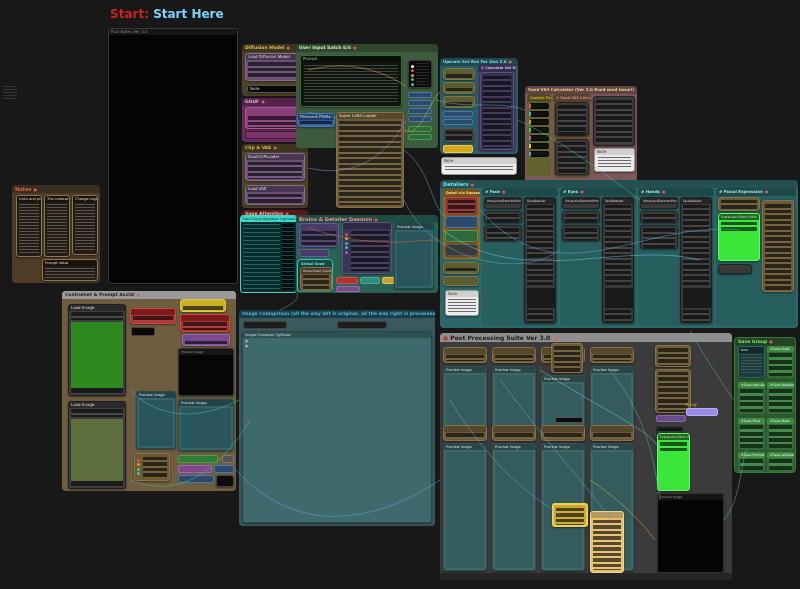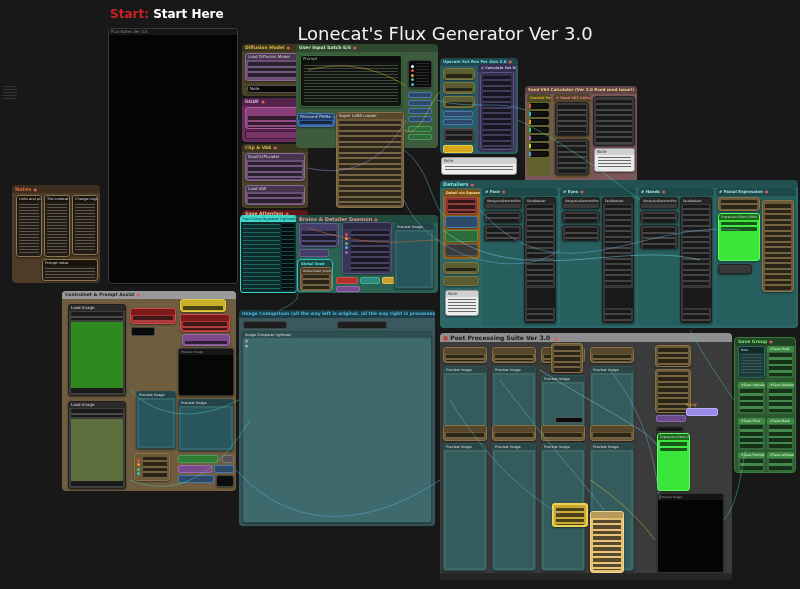--- a/index.html
+++ b/index.html
@@ -25,23 +25,22 @@
   #links{position:absolute;left:0;top:0;pointer-events:none;opacity:.6}
   .tinytxt{font-size:3.5px;color:#9ab8c0;line-height:4.5px;padding:1px 2px;white-space:nowrap;overflow:hidden}
 </style>
 </head>
 <body>
 
 <div id="canvas">
 
   <div class="abs" style="left:110px;top:7px;font-size:12px;font-weight:bold">
     <span style="color:#cc2222">Start:</span>
-    <span style="color:#ffffff">Start Here</span>
-  </div>
-  <div class="abs" style="left:280px;top:23px;width:330px;text-align:center;font-size:18px;color:#f2f2f2">Lonecat's Flux Generator Ver 3.0</div>
+    <span style="color:#7dd3fc">Start Here</span>
+  </div>
 
   <div class="abs lines-l" style="left:3px;top:86px;width:14px;height:13px;opacity:.5"></div>
 
   <div class="node" style="left:108px;top:28px;width:130px;height:256px;background:#040404;border-color:#3a3a3a">
     <div class="nt" style="background:#161616;color:#888">Flux Notes Ver 3.0</div>
   </div>
 
   <div class="grp" style="left:12px;top:185px;width:88px;height:98px;background:#4e3b28">
     <div class="gt" style="color:#d86a3a"><span>Notes</span><span class="pin">●</span></div>
     <div class="node" style="left:4px;top:10px;width:26px;height:62px;background:#241c14;border-color:#8a7950">

